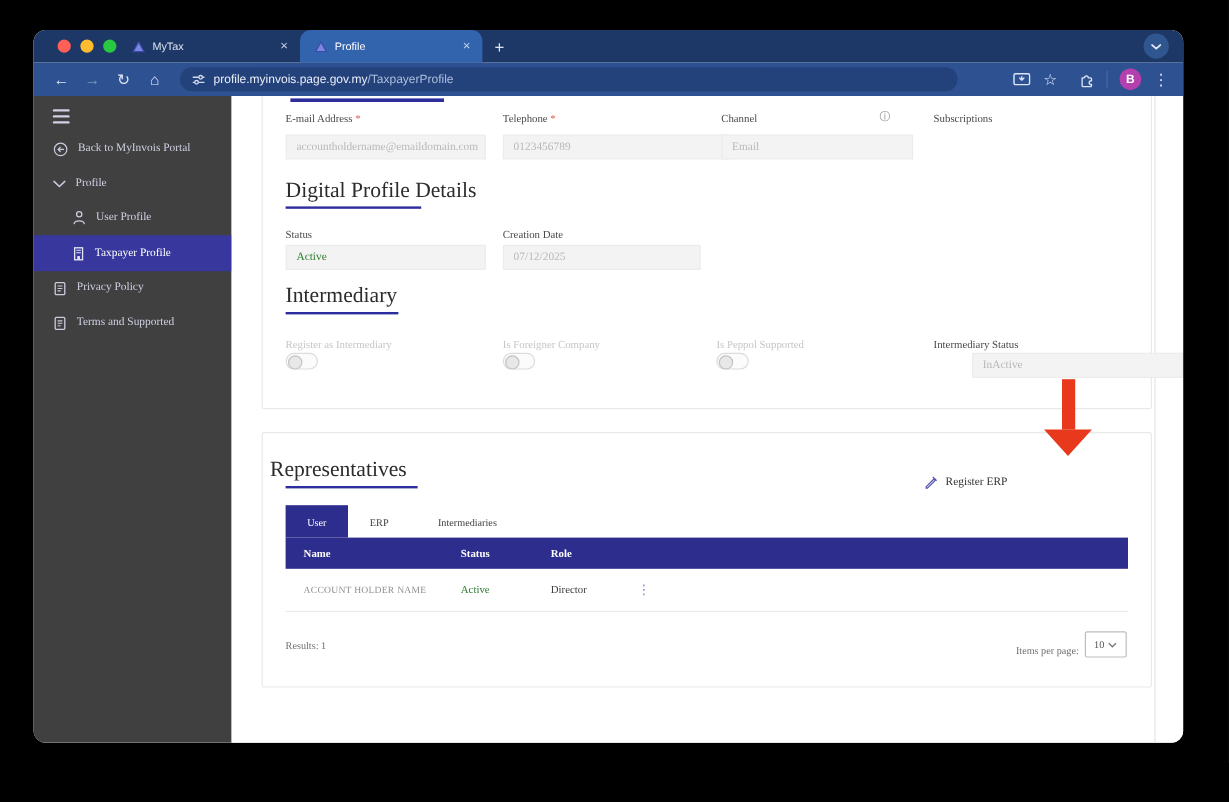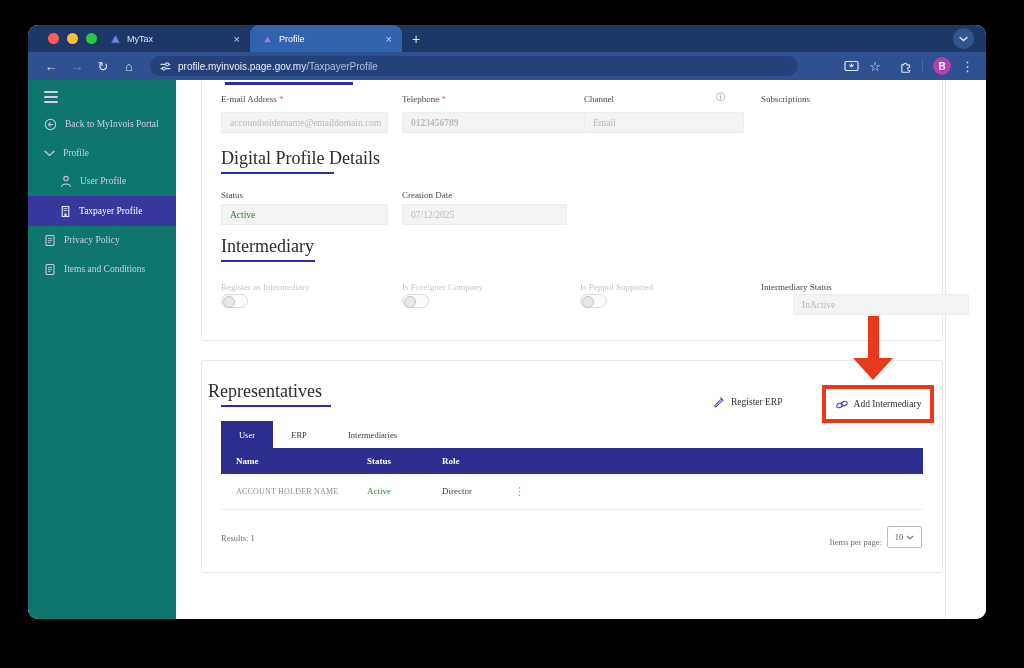--- a/index.html
+++ b/index.html
@@ -26,21 +26,21 @@
   .nav-ic.disabled { color:#7d94bf; }
   .urlpill { margin-left:6px; height:20px; width:648px; background:#23417a; border-radius:10px; display:flex; align-items:center; padding:0 10px; gap:7px; }
   .url { font-size:10px; color:#e9eef8; white-space:nowrap; }
   .url .path { color:#aebfdd; }
   .tool-right { display:flex; align-items:center; gap:10px; margin-left:auto; }
   .tool-glyph { color:#dde5f4; font-size:13px; }
   .sep { width:1px; height:14px; background:#4a69a0; }
   .avatar { width:18px; height:18px; border-radius:50%; background:#b43fae; color:#fff; font-size:10px; display:flex; align-items:center; justify-content:center; font-weight:bold; }
   
   .content { display:flex; height:539px; font-family:"Liberation Serif", serif; }
-  .sidebar { width:148px; background:#0f766e; position:relative; color:#ced0e2; flex-shrink:0; }
+  .sidebar { width:165px; background:#404040; position:relative; color:#ced0e2; flex-shrink:0; }
   .hamb { position:absolute; left:16px; top:11px; width:14px; }
   .hamb div { height:2px; background:#cfd2e4; margin-bottom:3px; border-radius:1px; }
   .side-item { position:absolute; left:0; width:165px; height:24px; display:flex; align-items:center; gap:8px; font-size:9.5px; padding-left:16px; }
   .side-item.sub { padding-left:32px; }
   .side-item.active { background:#37379e; height:30px; color:#fff; }
   .side-ic { display:flex; align-items:center; }
   .main { flex:1; background:#fff; position:relative; overflow:hidden; }
   .card { position:absolute; left:25px; width:742px; background:#fff; border:1px solid #e9e9e9; border-radius:2px; }
   .scrollline { position:absolute; left:769px; top:0; bottom:0; width:1px; background:#e5e5e5; }
   .underbar { position:absolute; height:2px; background:#2d2d9e; }
@@ -216,36 +216,36 @@
 
       <div class="side-item" style="top:177px;">
         <span class="side-ic">
           <svg width="12" height="13" viewBox="0 0 12 13">
               <rect x="2" y="1.5" width="8" height="10" rx="1" fill="none" stroke="#c9cbdd" stroke-width="1.1"></rect>
               <line x1="4" y1="4.4" x2="8" y2="4.4" stroke="#c9cbdd" stroke-width="0.9"></line>
               <line x1="4" y1="6.4" x2="8" y2="6.4" stroke="#c9cbdd" stroke-width="0.9"></line>
               <line x1="4" y1="8.4" x2="6.6" y2="8.4" stroke="#c9cbdd" stroke-width="0.9"></line>
             </svg>
         </span>
-        <span>Items and Conditions</span>
+        <span>Terms and Supported</span>
       </div>
     </div>
 
     <div class="main">
       <div class="scrollline"></div>
 
       <div class="card" style="top:-14px; height:275px;"></div>
 
       <div class="underbar" style="left:49px; top:2px; width:128px; height:3px;"></div>
 
       <span class="label" style="left:45px; top:14px;"><span>E-mail Address</span> <span class="req">*</span></span>
       <div class="input" style="left:45px; top:32px; width:167px;">accountholdername@emaildomain.com</div>
 
       <span class="label" style="left:226px; top:14px;"><span>Telephone</span> <span class="req">*</span></span>
-      <div class="input" style="left:226px; top:32px; width:190px;font-weight:bold;">0123456789</div>
+      <div class="input" style="left:226px; top:32px; width:190px;">0123456789</div>
 
       <span class="info-ic" style="left:540px; top:11px;">ⓘ</span>
 
       <span class="label" style="left:408px; top:14px;">Channel</span>
       <div class="input" style="left:408px; top:32px; width:160px;">Email</div>
 
       <span class="label" style="left:585px; top:14px;">Subscriptions</span>
 
       <div class="sect-title" style="left:45px; top:68px;">Digital Profile Details</div>
       <div class="underbar" style="left:45px; top:92px; width:113px;"></div>
@@ -269,41 +269,30 @@
       <div class="toggle" style="left:404px; top:214px;"></div>
 
       <span class="label" style="left:585px; top:202px;">Intermediary Status</span>
       <div class="input" style="left:585px; top:214px; width:176px;margin-left:32px;">InActive</div>
 
       <div class="card" style="top:280px; height:213px;"></div>
 
       <div class="sect-title" style="left:32px; top:301px;">Representatives</div>
       <div class="underbar" style="left:45px; top:325px; width:110px;"></div>
 
-      <div class="link-btn" style="left:536px; top:315px;">
+      <div class="link-btn" style="left:576px; top:315px;">
         <span>
           <svg width="13" height="13" viewBox="0 0 14 14">
               <path d="M3 11.5 L10 4.5 l1.2 1.2 L4.2 12.7 H3 Z" fill="none" stroke="#4f4fae" stroke-width="1.1" stroke-linejoin="round"></path>
               <line x1="9" y1="2.6" x2="12.4" y2="6" stroke="#4f4fae" stroke-width="1.1"></line>
             </svg>
         </span>
         <span>Register ERP</span>
       </div>
 
-      <div class="redbox">
-        <span>
-          <svg width="14" height="11" viewBox="0 0 14 11">
-              <g fill="none" stroke="#4f4fae" stroke-width="1.2">
-                <ellipse cx="4.6" cy="6.4" rx="3.1" ry="2.1" transform="rotate(-20 4.6 6.4)"></ellipse>
-                <ellipse cx="9.2" cy="4.6" rx="3.1" ry="2.1" transform="rotate(-20 9.2 4.6)"></ellipse>
-              </g>
-            </svg>
-        </span>
-        <span>Add Intermediary</span>
-      </div>
 
       <div class="arrow-shaft"></div>
       <div class="arrow-head"></div>
 
       <div class="tabstrip">
         <div class="ptab user">User</div>
         <div class="ptab erp">ERP</div>
         <div class="ptab inter">Intermediaries</div>
       </div>
 

